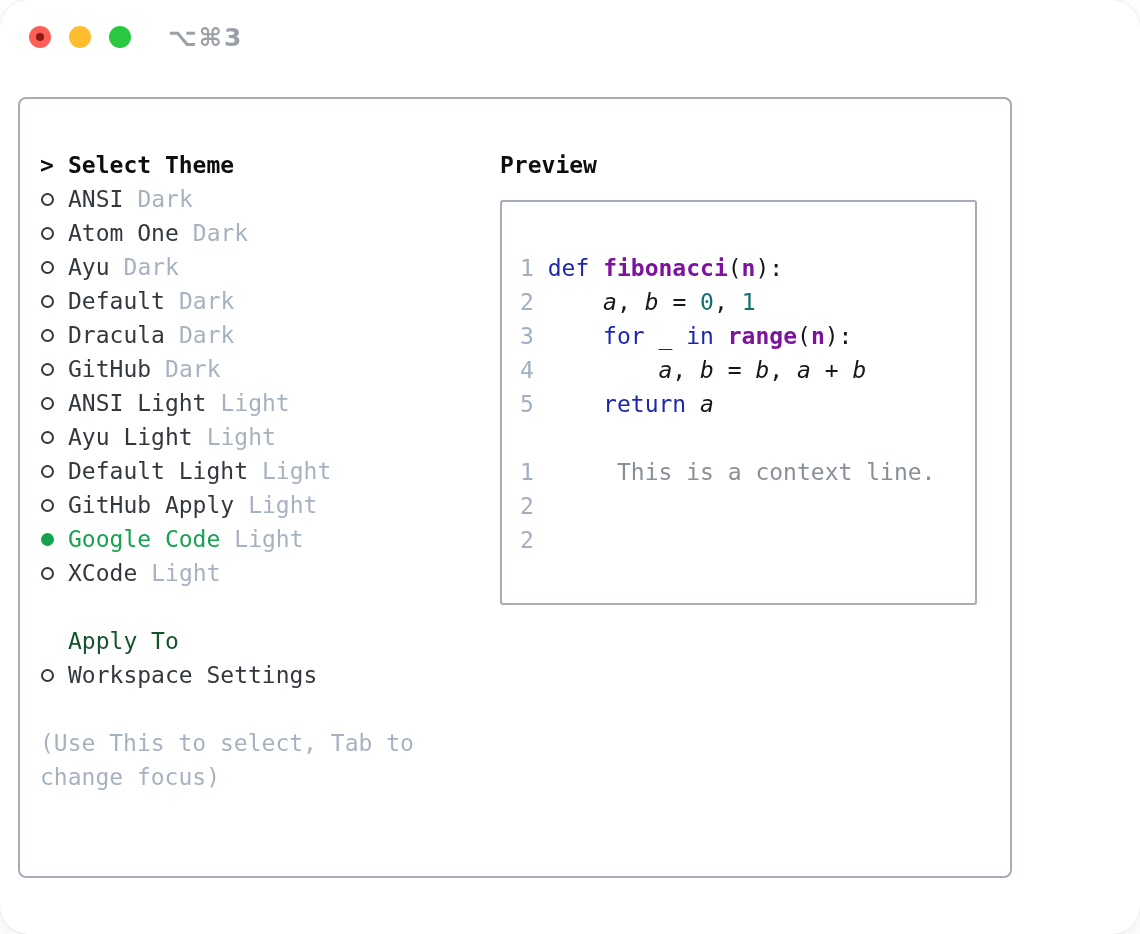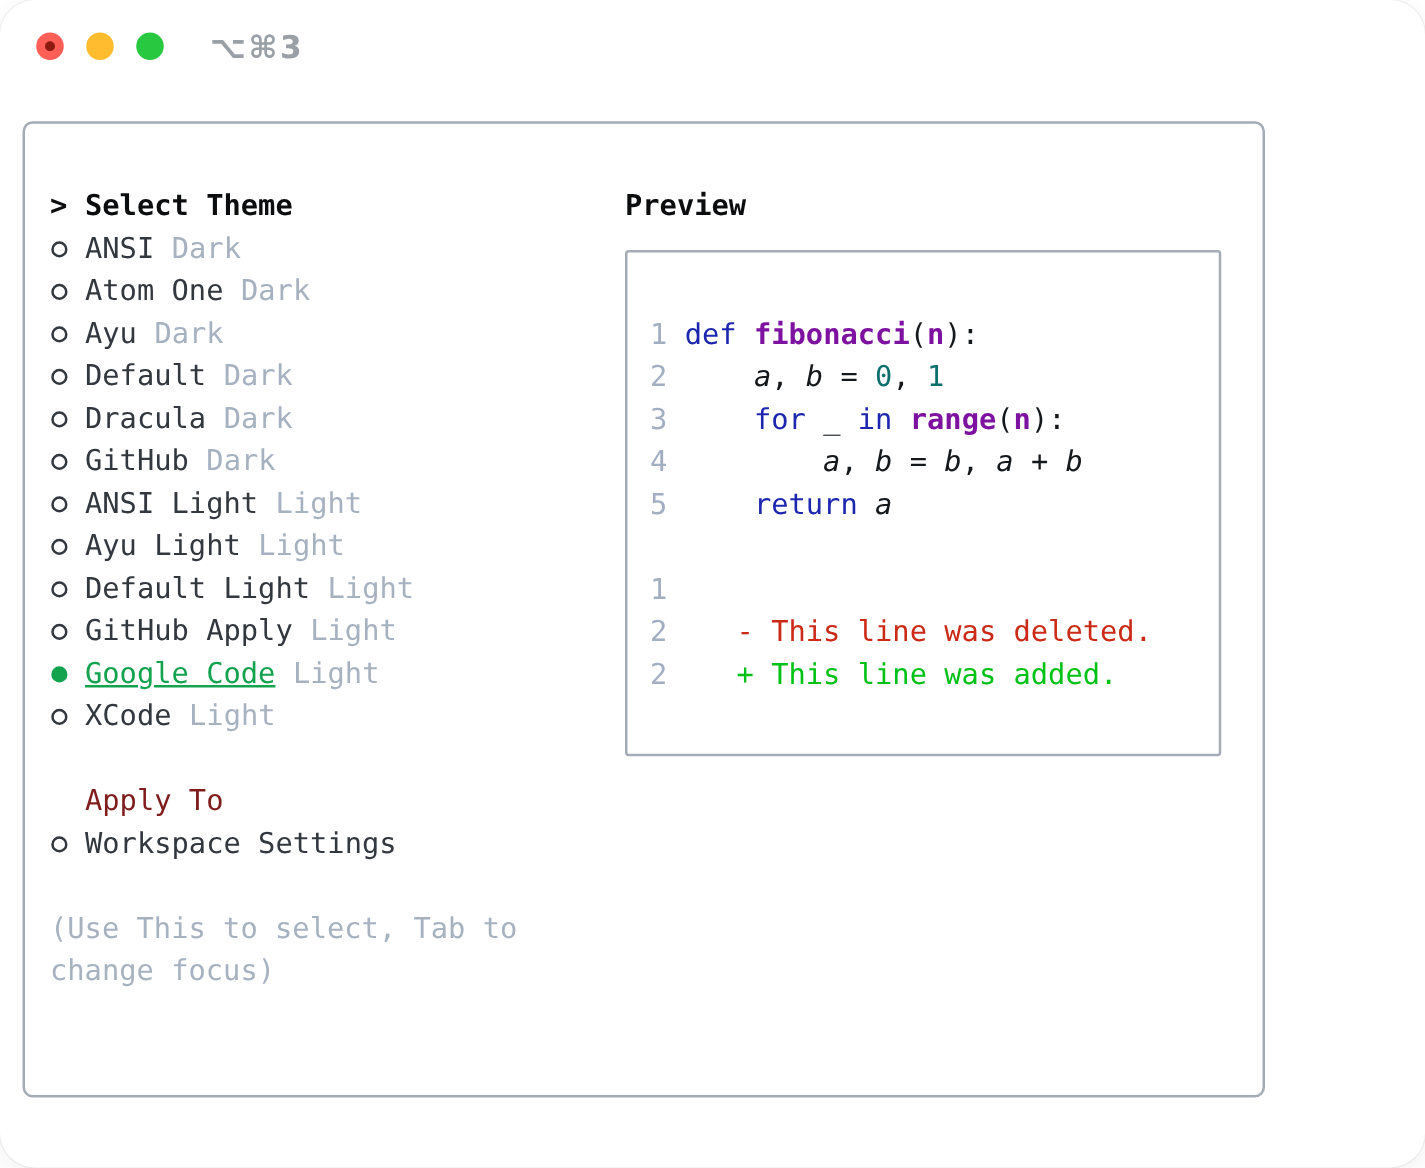--- a/index.html
+++ b/index.html
@@ -20,25 +20,25 @@
   .panel{position:absolute;left:18px;top:97px;width:994px;height:781px;box-sizing:border-box;
     border:2px solid var(--border-gray);border-radius:8px;background:#fff;}
   .panel-inner{display:flex;padding:49px 0 0 20px;font-size:23px;line-height:34px;}
 
   .leftcol{width:460px;flex:0 0 460px;}
   .rightcol{flex:1;}
 
   .row{display:flex;align-items:center;height:34px;white-space:pre;}
   .marker{width:28px;flex:0 0 28px;display:flex;align-items:center;}
   .hdr{font-weight:bold;color:#0c0d0e;}
-  .subhdr{color:#7f1d1d;text-align:right;}
+  .subhdr{color:#14532d;text-align:right;}
   .radio{width:13px;height:13px;border-radius:50%;border:2px solid var(--text-dark);box-sizing:border-box;margin-left:1px;}
   .radio.sel{background:var(--accent-green);border-color:var(--accent-green);}
   .opt .name{color:var(--text-dark);}
-  .opt.sel .name{color:var(--accent-green);text-decoration:underline;}
+  .opt.sel .name{color:var(--accent-green);}
   .variant{color:var(--text-muted);margin-left:14px;}
   .spacer{height:34px;}
   .hint{color:var(--text-muted);white-space:pre;}
   .hint div{height:34px;display:flex;align-items:center;}
 
   .preview-box{margin-top:18px;width:477px;height:405px;box-sizing:border-box;
     border:2px solid var(--border-gray);border-radius:3px;padding:49px 0 0 18px;overflow:hidden;}
   .pline{height:34px;display:flex;align-items:center;white-space:pre;}
   .pline span{white-space:pre;}
   .ln{color:var(--line-number);}
@@ -108,22 +108,22 @@
           <span class="hdr">Preview</span>
         </div>
         <div class="preview-box">
           <div>
               <div class="pline"><span class="ln">1</span><span class="pl"> </span><span class="kw">def</span><span class="pl"> </span><span class="fn">fibonacci</span><span class="pl">(</span><span class="fn">n</span><span class="pl">):</span></div>
               <div class="pline"><span class="ln">2</span><span class="pl">     </span><span class="var">a</span><span class="pl">, </span><span class="var">b</span><span class="pl"> = </span><span class="num">0</span><span class="pl">, </span><span class="num">1</span></div>
               <div class="pline"><span class="ln">3</span><span class="pl">     </span><span class="kw">for</span><span class="pl"> _ </span><span class="kw">in</span><span class="pl"> </span><span class="fn">range</span><span class="pl">(</span><span class="fn">n</span><span class="pl">):</span></div>
               <div class="pline"><span class="ln">4</span><span class="pl">         </span><span class="var">a</span><span class="pl">, </span><span class="var">b</span><span class="pl"> = </span><span class="var">b</span><span class="pl">, </span><span class="var">a</span><span class="pl"> + </span><span class="var">b</span></div>
               <div class="pline"><span class="ln">5</span><span class="pl">     </span><span class="kw">return</span><span class="pl"> </span><span class="var">a</span></div>
               <div class="pline"></div>
-              <div class="pline"><span class="ln">1</span><span class="pl">      </span></div>
-              <div class="pline"><span class="ln">2</span><span class="pl">    </span><span class="del">- This line was deleted.</span></div>
-              <div class="pline"><span class="ln">2</span><span class="pl">    </span><span class="add">+ This line was added.</span></div>
+              <div class="pline"><span class="ln">1</span><span class="pl">      </span><span class="ctx">This is a context line.</span></div>
+              <div class="pline"><span class="ln">2</span><span class="pl">    </span></div>
+              <div class="pline"><span class="ln">2</span><span class="pl">    </span></div>
             </div>
         </div>
       </div>
 
     </div>
   </div>
 </div>
 
 </body></html>

